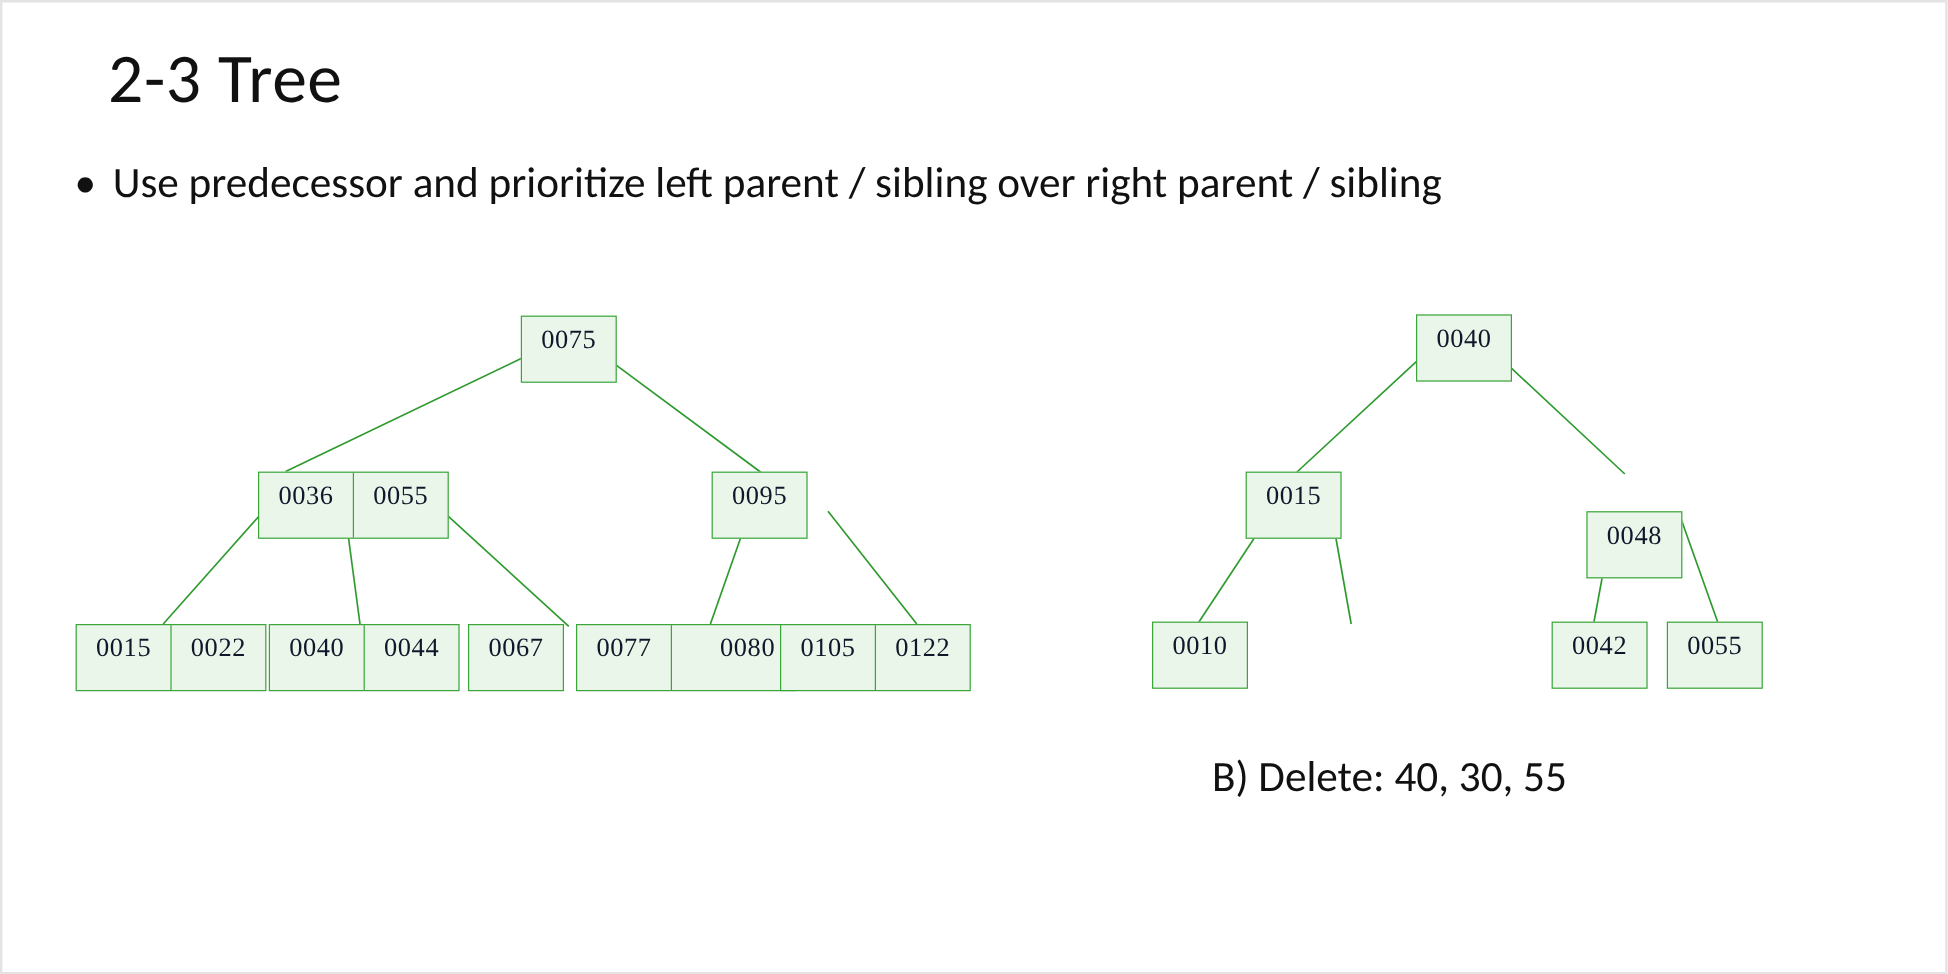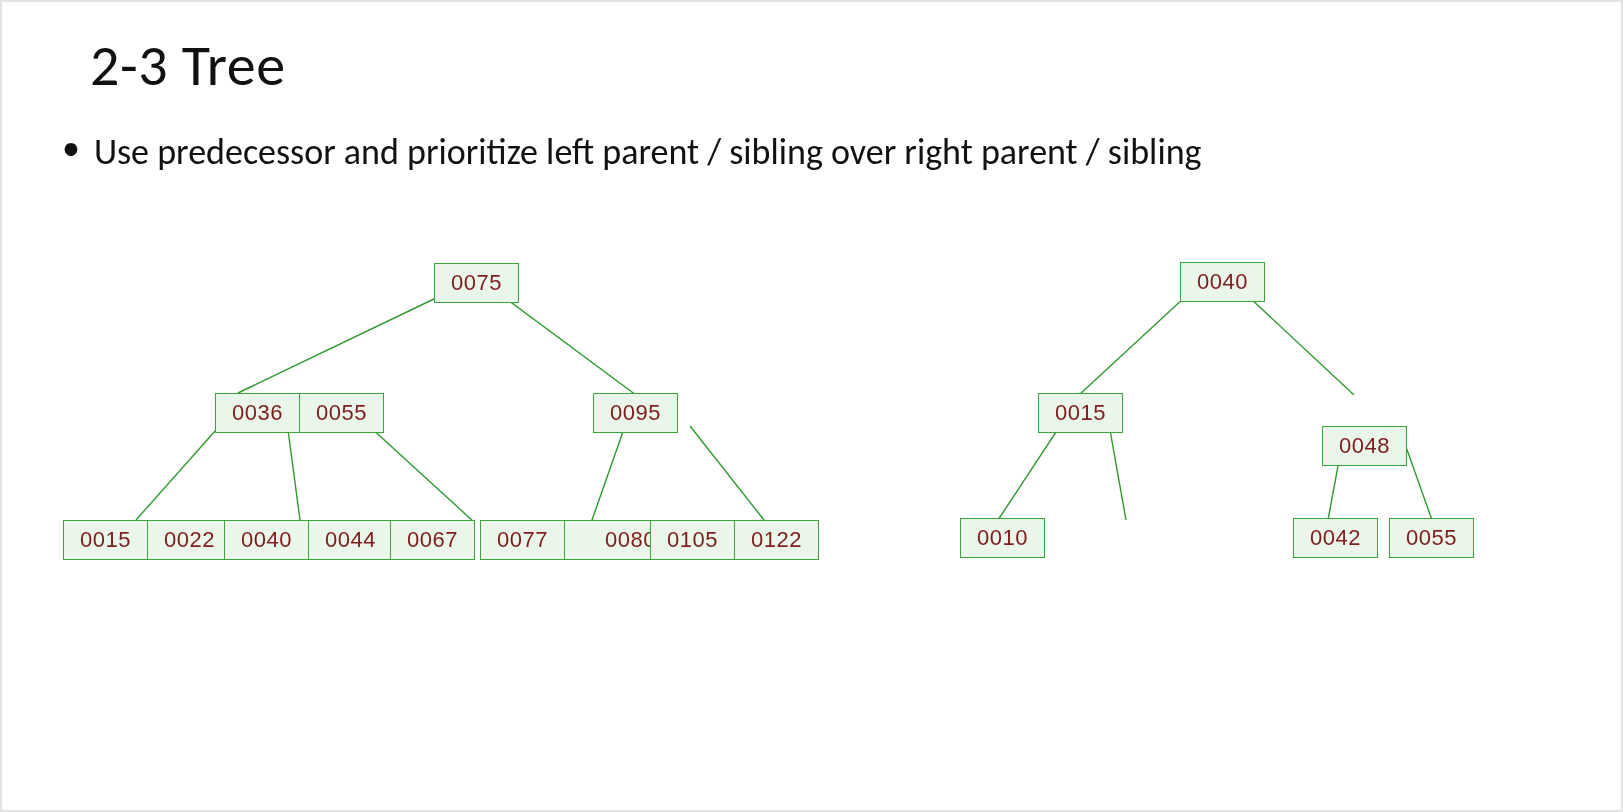--- a/index.html
+++ b/index.html
@@ -25,20 +25,21 @@
     font-size: 58px;
     font-weight: 400;
     letter-spacing: 0.5px;
   }
   .bullet {
     position: absolute;
     left: 62px;
     top: 130px;
     font-size: 36px;
     display: flex;
+    align-items: center;
     gap: 14px;
   }
   .bullet::before {
     content: "•";
     font-size: 36px;
     line-height: 1;
   }
   .caption-a {
     position: absolute;
     left: 105px;
@@ -53,24 +54,24 @@
   }
   
   .node {
     position: absolute;
     display: flex;
     border: 1px solid #3aa63a;
     background: #e9f6e9;
     box-sizing: border-box;
   }
   .node .key {
-    padding: 6px 16px 6px 16px;
+    padding: 6px 16px 22px 16px;
     font-size: 22px;
-    font-family: Liberation Sans, sans-serif;
-    color: #7f1d1d;
+    font-family: Liberation Serif, serif;
+    color: #0f172a;
     border-right: 1px solid #3aa63a;
     box-sizing: border-box;
     letter-spacing: 0.5px;
   }
   .node .key:last-child {
     border-right: none;
   }
   svg.edges {
     position: absolute;
     left: 0; top: 0;
@@ -162,14 +163,15 @@
   <div class="node" style="left:960px; top:518px;">
     <div class="key">0010</div>
   </div>
   <div class="node" style="left:1293px; top:518px;">
     <div class="key">0042</div>
   </div>
   <div class="node" style="left:1389px; top:518px;">
     <div class="key">0055</div>
   </div>
 
+  <div class="caption-b">B) Delete: 40, 30, 55</div>
 
 </div>
 
 </body></html>

